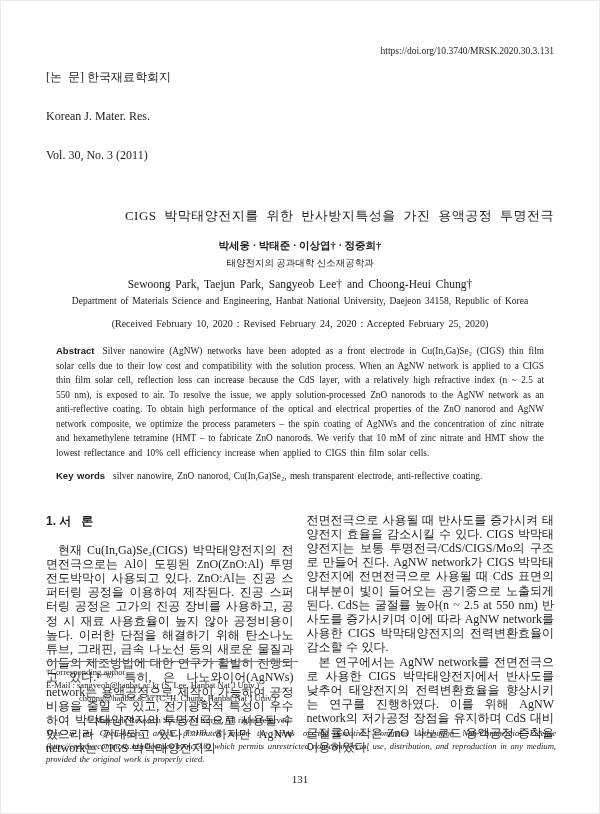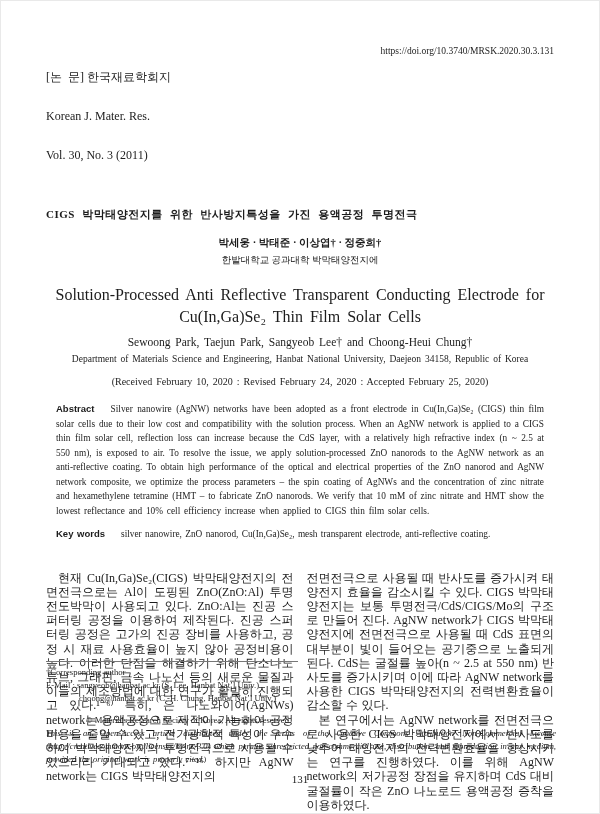--- a/index.html
+++ b/index.html
@@ -19,22 +19,22 @@
     overflow: hidden;
   }
 
   
   .hdr { display: flex; justify-content: space-between; align-items: flex-start; }
   .hdr-left { font-size: 12px; line-height: 13px; white-space: pre; }
   .hdr-right { font-size: 9.5px; line-height: 13px; }
 
   
   .ko-title {
-    margin-top: 19px; text-align: left;
-    font-size: 11px; font-weight: bold; letter-spacing: 0.5px; word-spacing: 4px;
+    margin-top: 19px; text-align: right;
+    font-size: 13px; font-weight: normal; letter-spacing: 0.5px; word-spacing: 4px;
   }
   .ko-authors { margin-top: 14px; text-align: center; font-size: 10.5px; font-weight: bold; }
   .ko-affil { margin-top: 4px; text-align: center; font-size: 9.5px; }
 
   
   .en-title {
     margin-top: 17px; text-align: center;
     font-size: 16px; line-height: 22px; word-spacing: 3px;
     max-width: 512px; margin-left: auto; margin-right: auto;
   }
@@ -42,21 +42,21 @@
   .en-affil { margin-top: 6px; text-align: center; font-size: 9.5px; word-spacing: 1.5px; }
   .dates { margin-top: 12px; text-align: center; font-size: 10px; word-spacing: 1.5px; }
 
   
   .abstract {
     margin: 15px 10px 0 10px;
     font-size: 9.3px; line-height: 14.5px; text-align: justify; word-spacing: 1.5px;
   }
   .ab-label, .kw-label {
     font-family: "Liberation Sans", "DejaVu Sans", sans-serif;
-    font-weight: bold; font-size: 9.5px; padding-right: 16px;
+    font-weight: bold; font-size: 9.5px; padding-right: 8px;
   }
   .keywords {
     margin: 9px 10px 0 10px;
     font-size: 9.3px; line-height: 14.5px; text-align: justify; word-spacing: 1px;
   }
 
   
   .columns { display: flex; gap: 13px; margin-top: 29px; }
   .col { width: 249px; }
   .sec-heading {
@@ -88,37 +88,37 @@
     <div class="hdr-left">
       <div>[논  문] 한국재료학회지</div>
       <div>Korean J. Mater. Res.</div>
       <div>Vol. 30, No. 3 (2011)</div>
     </div>
     <div class="hdr-right">https://doi.org/10.3740/MRSK.2020.30.3.131</div>
   </div>
 
   <div class="ko-title">CIGS 박막태양전지를 위한 반사방지특성을 가진 용액공정 투명전극</div>
   <div class="ko-authors">박세웅 · 박태준 · 이상엽† · 정중희†</div>
-  <div class="ko-affil">한밭대학교 공과대학 박막태양전지에</div>
+  <div class="ko-affil">태양전지의 공과대학 신소재공학과</div>
 
-  <div class="en-title">Solution-Processed Anti Reflective Transparent Conducting Electrode for Cu(In,Ga)Se₂ Thin Film Solar Cells</div>
   <div class="en-authors">Sewoong Park, Taejun Park, Sangyeob Lee† and Choong-Heui Chung†</div>
   <div class="en-affil">Department of Materials Science and Engineering, Hanbat National University, Daejeon 34158, Republic of Korea</div>
   <div class="dates">(Received February 10, 2020 : Revised February 24, 2020 : Accepted February 25, 2020)</div>
 
   <div class="abstract">
     <span class="ab-label">Abstract</span><span>Silver nanowire (AgNW) networks have been adopted as a front electrode in Cu(In,Ga)Se₂ (CIGS) thin film solar cells due to their low cost and compatibility with the solution process. When an AgNW network is applied to a CIGS thin film solar cell, reflection loss can increase because the CdS layer, with a relatively high refractive index (n ~ 2.5 at 550 nm), is exposed to air. To resolve the issue, we apply solution-processed ZnO nanorods to the AgNW network as an anti-reflective coating. To obtain high performance of the optical and electrical properties of the ZnO nanorod and AgNW network composite, we optimize the process parameters – the spin coating of AgNWs and the concentration of zinc nitrate and hexamethylene tetramine (HMT – to fabricate ZnO nanorods. We verify that 10 mM of zinc nitrate and HMT show the lowest reflectance and 10% cell efficiency increase when applied to CIGS thin film solar cells.</span>
   </div>
 
   <div class="keywords">
     <span class="kw-label">Key words</span><span>silver nanowire, ZnO nanorod, Cu(In,Ga)Se₂, mesh transparent electrode, anti-reflective coating.</span>
   </div>
 
   <div class="columns">
     <div class="col">
+      <div class="sec-heading">1. 서   론</div>
       <p class="body-p indent">현재 Cu(In,Ga)Se₂(CIGS) 박막태양전지의 전면전극으로는 Al이 도핑된 ZnO(ZnO:Al) 투명전도박막이 사용되고 있다. ZnO:Al는 진공 스퍼터링 공정을 이용하여 제작된다. 진공 스퍼터링 공정은 고가의 진공 장비를 사용하고, 공정 시 재료 사용효율이 높지 않아 공정비용이 높다. 이러한 단점을 해결하기 위해 탄소나노튜브, 그래핀, 금속 나노선 등의 새로운 물질과 이들의 제조방법에 대한 연구가 활발히 진행되고 있다.¹⁻⁶⁾ 특히, 은 나노와이어(AgNWs) network는 용액공정으로 제작이 가능하여 공정비용을 줄일 수 있고, 전기광학적 특성이 우수하여 박막태양전지의 투명전극으로 사용될 수 있으리라 기대되고 있다.⁷⁻¹⁶⁾ 하지만 AgNW network는 CIGS 박막태양전지의</p>
     </div>
     <div class="col">
       <p class="body-p">전면전극으로 사용될 때 반사도를 증가시켜 태양전지 효율을 감소시킬 수 있다. CIGS 박막태양전지는 보통 투명전극/CdS/CIGS/Mo의 구조로 만들어 진다. AgNW network가 CIGS 박막태양전지에 전면전극으로 사용될 때 CdS 표면의 대부분이 빛이 들어오는 공기중으로 노출되게 된다. CdS는 굴절률 높아(n ~ 2.5 at 550 nm) 반사도를 증가시키며 이에 따라 AgNW network를 사용한 CIGS 박막태양전지의 전력변환효율이 감소할 수 있다.</p>
       <p class="body-p indent">본 연구에서는 AgNW network를 전면전극으로 사용한 CIGS 박막태양전지에서 반사도를 낮추어 태양전지의 전력변환효율을 향상시키는 연구를 진행하였다. 이를 위해 AgNW network의 저가공정 장점을 유지하며 CdS 대비 굴절률이 작은 ZnO 나노로드 용액공정 증착을 이용하였다.</p>
     </div>
   </div>
 
   <div class="footnote">
     <div class="fn-rule"></div>

